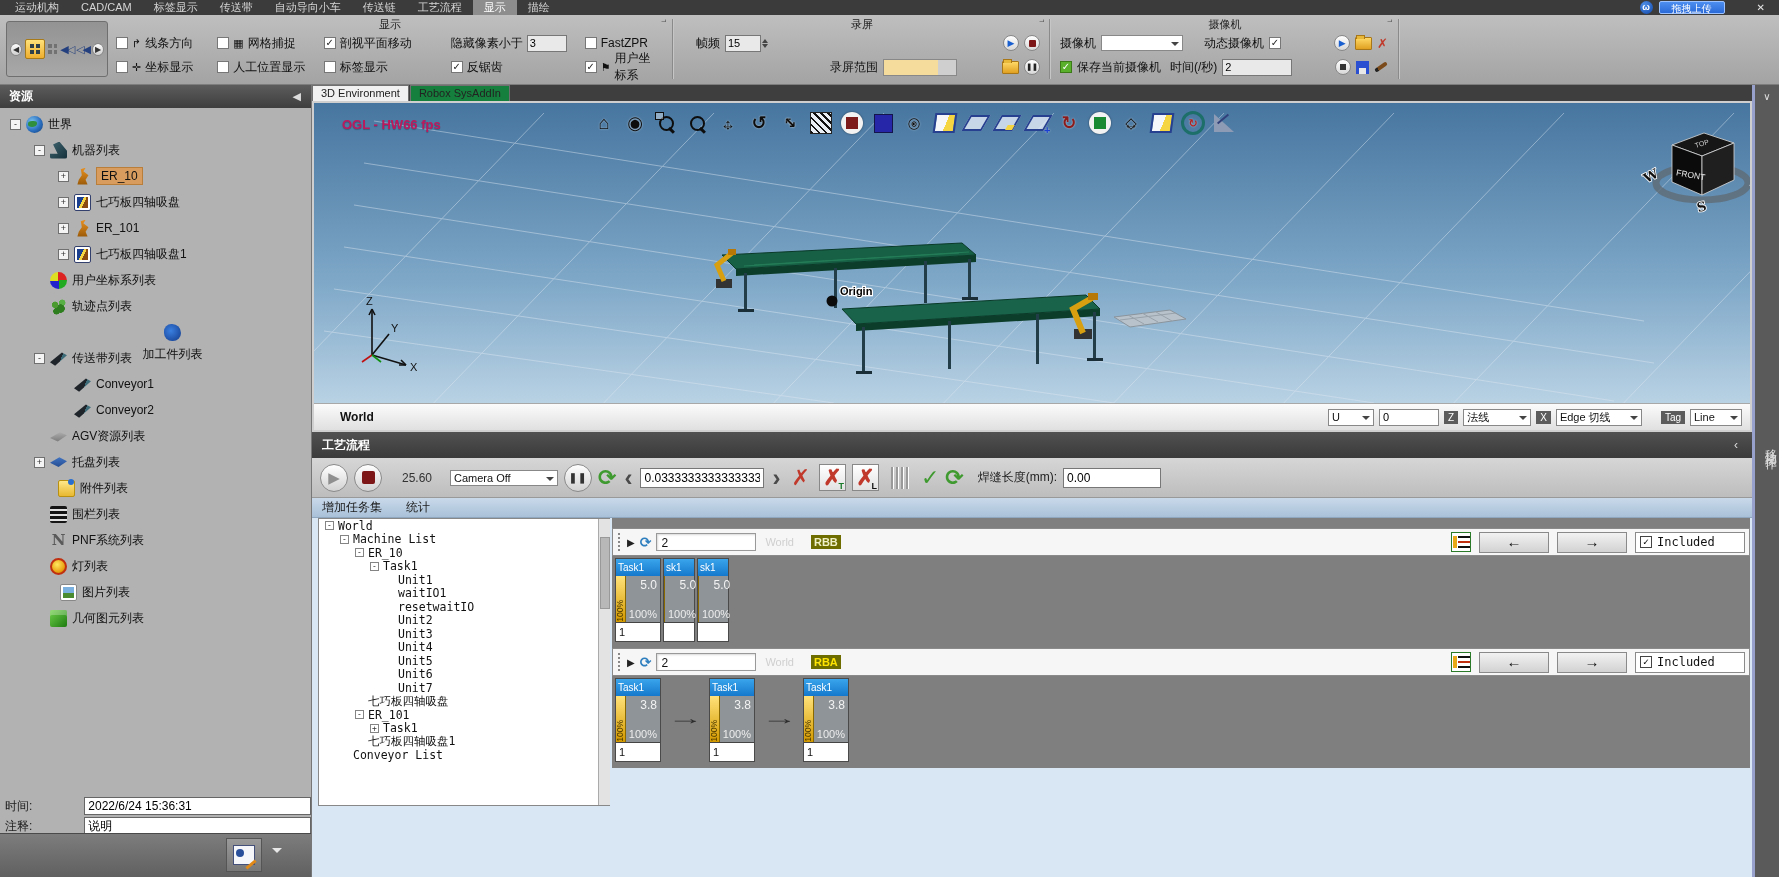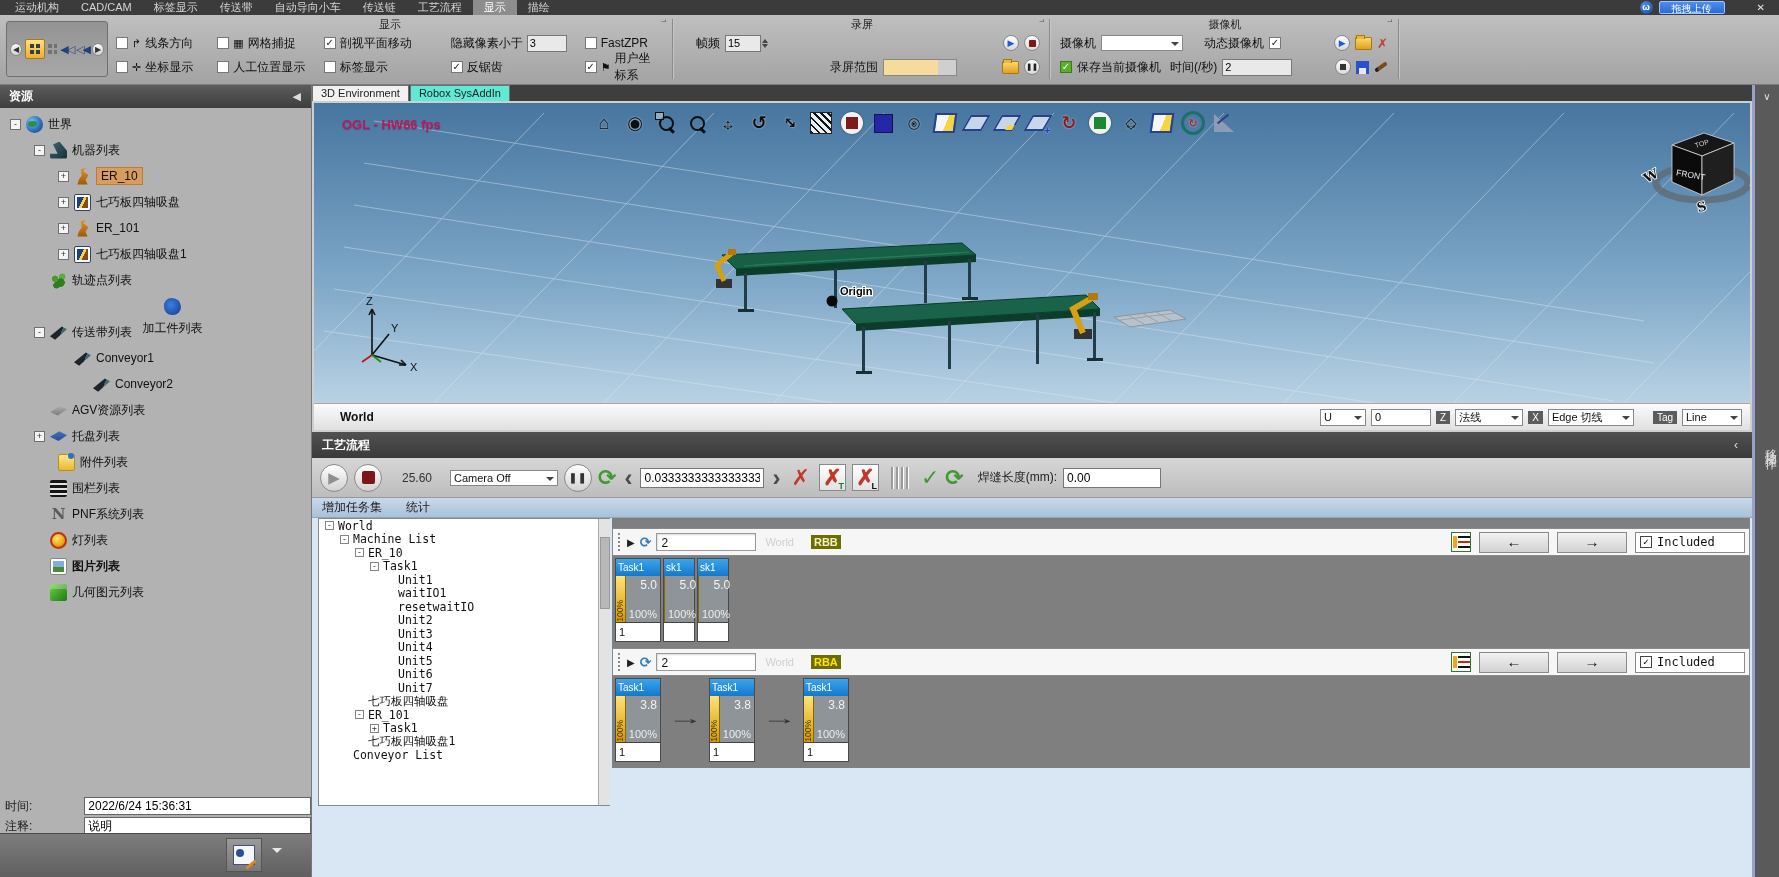--- a/index.html
+++ b/index.html
@@ -97,21 +97,21 @@
   .meta-row input{width:260px;height:16px;border:1px solid #666;font-size:12px;padding:0 3px;font-family:inherit;}
   .side-bottom{position:absolute;left:0;top:748px;width:100%;height:44px;background:linear-gradient(#7d7d7d,#5f5f5f);border-top:1px solid #4a4a4a;}
   .idcard-btn{position:absolute;left:226px;top:4px;width:36px;height:34px;background:linear-gradient(#9a9a9a,#787878);border:1px solid #555;display:flex;align-items:center;justify-content:center;}
   .idcard{width:24px;height:18px;background:#f4f6fa;border:1px solid #44507a;position:relative;}
   .idcard::before{content:"";position:absolute;left:2px;top:3px;width:8px;height:8px;border-radius:50%;background:#2a4f9a;}
   .idcard::after{content:"";position:absolute;right:-3px;bottom:-2px;width:12px;height:3px;background:#e08818;transform:rotate(-40deg);}
   .side-caret{position:absolute;left:272px;top:14px;width:0;height:0;border:5px solid transparent;border-top-color:#e8e8e8;}
   
   .main{left:312px;top:85px;width:1440px;height:792px;background:#d9e6f3;}
   .doc-tabs{position:absolute;left:0;top:0;width:100%;height:16px;background:#3e3e3e;display:flex;align-items:flex-end;}
-  .doc-tab{height:15px;line-height:15px;padding:0 8px;font-size:11px;background:#5eead4;color:#222;border:1px solid #707070;border-bottom:none;margin-right:1px;}
+  .doc-tab{height:15px;line-height:15px;padding:0 8px;font-size:11px;background:#15803d;color:#222;border:1px solid #707070;border-bottom:none;margin-right:1px;}
   .doc-tab.active{background:#f1f1f1;}
   .viewport{position:absolute;left:0;top:16px;width:1440px;height:331px;background:#e6e6e6;border:2px solid #cfcfcf;box-sizing:border-box;}
   .scene{position:absolute;left:0;top:0;width:1436px;height:300px;display:block;}
   .fps{position:absolute;left:28px;top:14px;color:#be185d;font-weight:bold;font-size:13px;text-shadow:0 1px 1px rgba(0,0,0,.25);}
   .vp-toolbar{position:absolute;left:278px;top:8px;display:flex;align-items:center;gap:7px;}
   .vp-ic{width:24px;height:24px;display:flex;align-items:center;justify-content:center;color:#0d0d0d;font-size:18px;font-weight:bold;text-shadow:0 0 2px rgba(255,255,255,.65);}
   .stack{position:relative;width:20px;height:20px;}
   .stack b{position:absolute;left:0;top:0;width:100%;height:100%;display:flex;align-items:center;justify-content:center;font-size:15px;}
   .mag{width:11px;height:11px;border:2.5px solid #0d0d0d;border-radius:50%;position:relative;}
   .mag::after{content:"";position:absolute;width:2.5px;height:7px;background:#0d0d0d;left:9px;top:9px;transform:rotate(-45deg);}
@@ -388,39 +388,44 @@
           <span class="ic ic-robot"></span>
           <span class="lbl">ER_101</span>
         </div>
         <div class="tree-row" style="padding-left: 58px;">
           <span class="expander">+</span>
           <span class="ic ic-gripper"></span>
           <span class="lbl">七巧板四轴吸盘1</span>
         </div>
         <div class="tree-row" style="padding-left: 34px;">
           <span class="spc"></span>
+          <span class="ic ic-ucs"></span>
+          <span class="lbl">用户坐标系列表</span>
+        </div>
+        <div class="tree-row" style="padding-left: 34px;">
+          <span class="spc"></span>
           <span class="ic ic-traj"></span>
           <span class="lbl">轨迹点列表</span>
         </div>
         <div class="tree-row" style="padding-left: 34px; flex-direction: column;">
           <span class="spc"></span>
           <span class="ic ic-work"></span>
           <span class="lbl">加工件列表</span>
         </div>
         <div class="tree-row" style="padding-left: 34px;">
           <span class="expander">-</span>
           <span class="ic ic-conv"></span>
           <span class="lbl">传送带列表</span>
         </div>
         <div class="tree-row" style="padding-left: 58px;">
           <span class="spc"></span>
           <span class="ic ic-conv"></span>
           <span class="lbl">Conveyor1</span>
         </div>
-        <div class="tree-row" style="padding-left: 58px; margin-left: 19px;">
+        <div class="tree-row" style="padding-left: 58px;">
           <span class="spc"></span>
           <span class="ic ic-conv"></span>
           <span class="lbl">Conveyor2</span>
         </div>
         <div class="tree-row" style="padding-left: 34px;">
           <span class="spc"></span>
           <span class="ic ic-agv"></span>
           <span class="lbl">AGV资源列表</span>
         </div>
         <div class="tree-row" style="padding-left: 34px;">
@@ -441,21 +446,21 @@
         <div class="tree-row" style="padding-left: 34px;">
           <span class="spc"></span>
           <span class="ic ic-pnf">N</span>
           <span class="lbl">PNF系统列表</span>
         </div>
         <div class="tree-row" style="padding-left: 34px;">
           <span class="spc"></span>
           <span class="ic ic-lamp"></span>
           <span class="lbl">灯列表</span>
         </div>
-        <div class="tree-row" style="padding-left: 34px; font-weight: bold;">
+        <div class="tree-row" style="padding-left: 44px;">
           <span class="spc"></span>
           <span class="ic ic-pic"></span>
           <span class="lbl">图片列表</span>
         </div>
         <div class="tree-row" style="padding-left: 34px;">
           <span class="spc"></span>
           <span class="ic ic-prim"></span>
           <span class="lbl">几何图元列表</span>
         </div>
       </div>
@@ -663,21 +668,21 @@
           <span class="fake-select" style="width:68px;">
               <span>法线</span>
               <span class="caret"></span>
             </span>
           <span class="badge-dim">X</span>
           <span class="fake-select" style="width:86px;">
               <span>Edge 切线</span>
               <span class="caret"></span>
             </span>
           <span class="badge-dim" style="margin-left:14px;">Tag</span>
-          <span class="fake-select" style="width:60px;">
+          <span class="fake-select" style="width:52px;">
               <span>Line</span>
               <span class="caret"></span>
             </span>
         </span>
       </div>
     </div>
 
     <div class="proc-head">
       <span>工艺流程</span>
       <span class="coll">‹</span>

